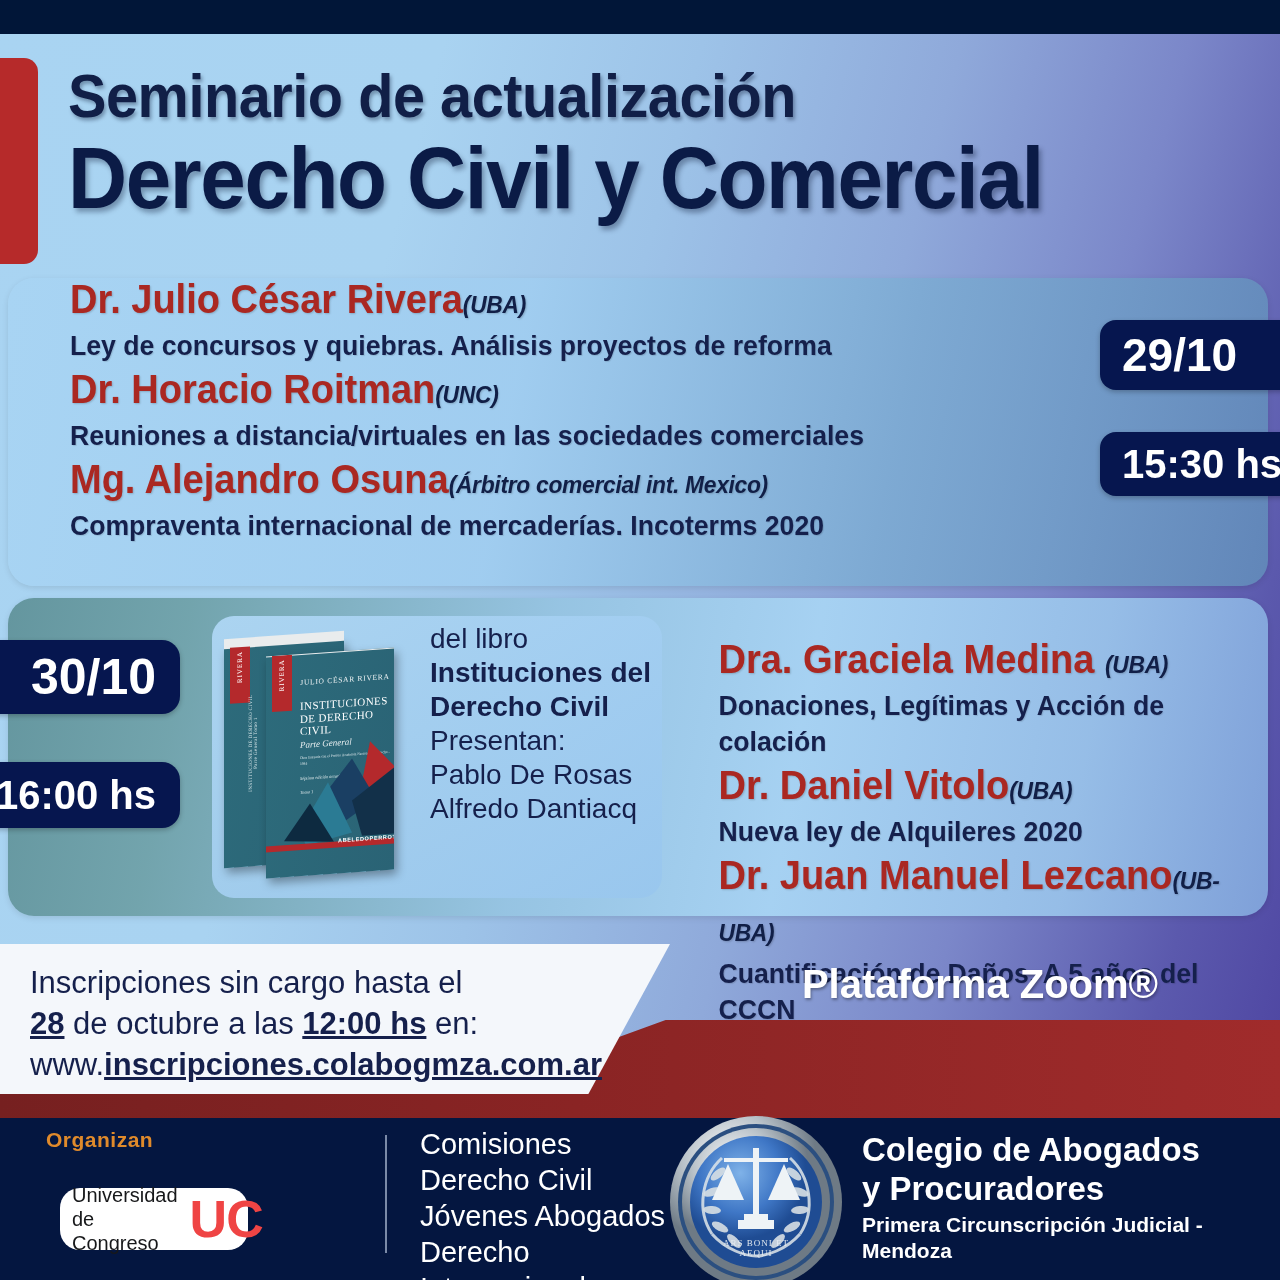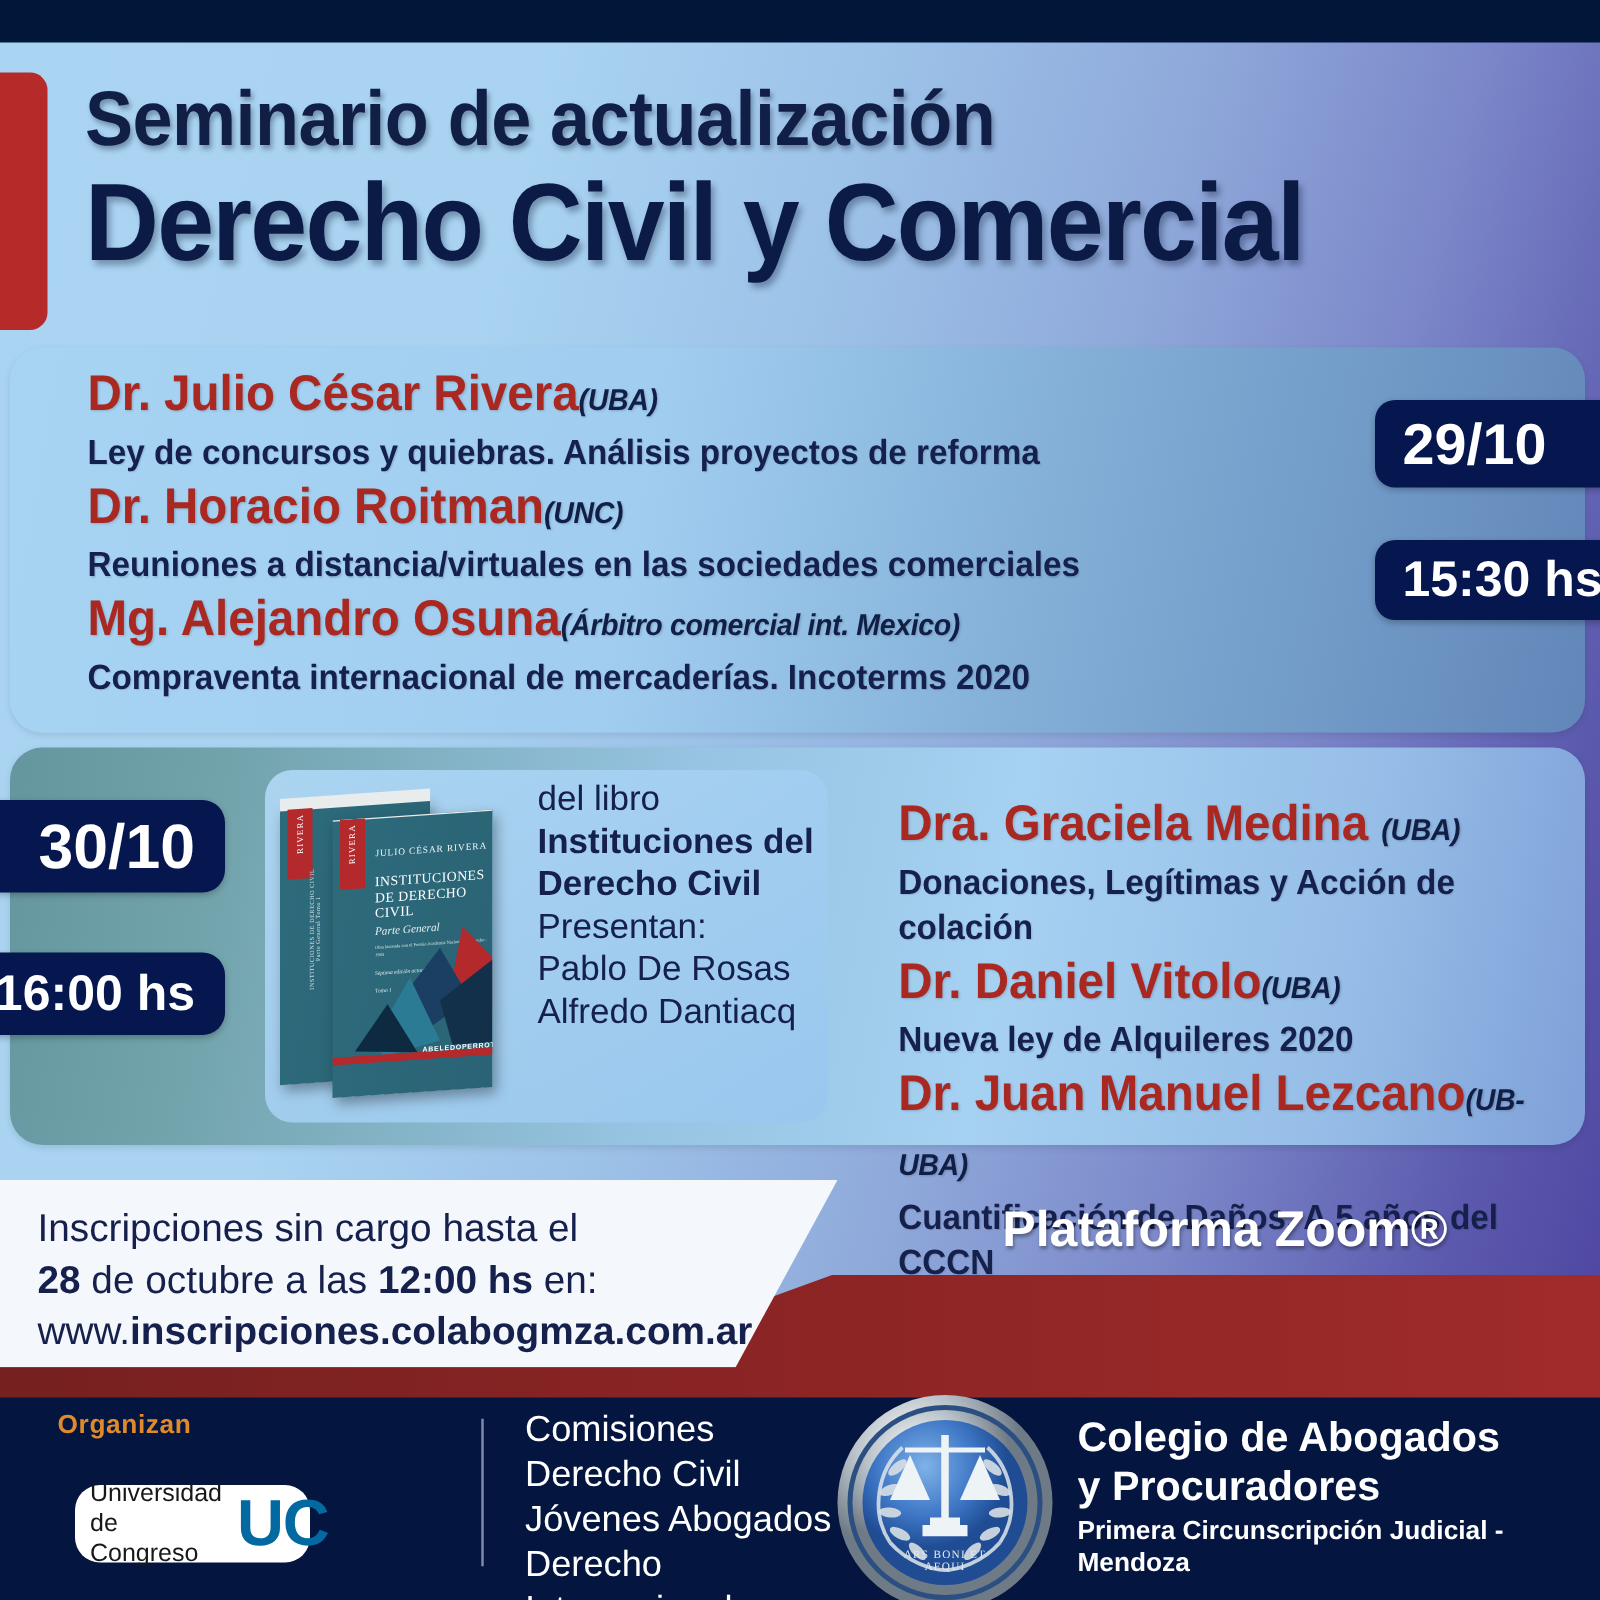--- a/index.html
+++ b/index.html
@@ -79,21 +79,21 @@
       rgba(112,162,170,.96) 14%,
       rgba(150,196,226,.95) 42%,
       rgba(167,211,243,.96) 62%,
       rgba(152,193,233,.95) 84%,
       rgba(130,166,220,.93) 100%);
     box-shadow:0 2px 6px rgba(0,0,0,.10);
   }
 
   
   .spk-list{ position:absolute; }
-  #spk-day1{ left:70px; top:292px; width:880px; text-align:left; }
+  #spk-day1{ left:70px; top:276px; width:880px; text-align:left; }
   #spk-day2{ left:690px; top:636px; width:570px; text-align:left; }
 
   .spk-name{
     font-family:"Liberation Sans Narrow","Liberation Sans",sans-serif;
     font-weight:700;
     font-size:40px; line-height:46px;
     color:#aa2822;
     transform:scaleX(.95);
     text-shadow:1px 1px 2px rgba(0,0,0,.18);
   }
@@ -249,21 +249,21 @@
     position:absolute; left:-10px; top:944px; width:680px; height:150px;
     background:#f4f7fb;
     clip-path:polygon(0 0, 100% 0, 88% 100%, 0 100%);
     box-shadow:0 3px 8px rgba(0,0,0,.2);
   }
   #reg-text{
     position:absolute; left:30px; top:962px; width:600px;
     font-family:"Liberation Sans Narrow","Liberation Sans",sans-serif;
     font-size:31px; line-height:41px; color:#15204c;
   }
-  #reg-text .b{ font-weight:700; }
+  #reg-text .b{ font-weight:700;text-decoration:underline; }
 
   
   #red-band{
     position:absolute; left:0; top:1020px; width:1280px; height:100px;
     background:linear-gradient(90deg,#762020 0%, #8a2424 45%, #a02b2b 100%);
     clip-path:polygon(0 28%, 46% 28%, 52% 0, 100% 0, 100% 100%, 0 100%);
   }
   #zoom-label{
     position:absolute; left:760px; top:962px; width:440px;
     text-align:center;
@@ -293,21 +293,21 @@
     position:absolute; left:60px; top:1188px; width:188px; height:62px;
     background:#ffffff; border-radius:20px;
     display:flex; align-items:center; padding:0 12px;
   }
   #uc-logo .uc-words{
     font-family:"Liberation Sans",sans-serif;
     font-size:20px; line-height:24px; color:#17181a;
   }
   #uc-logo .uc-mark{
     font-family:"Liberation Sans",sans-serif;
-    font-weight:700; font-size:52px; color:#0369a1; margin-left:12px;
+    font-weight:700; font-size:52px; color:#ef4444; margin-left:12px;
     letter-spacing:-1px;
   }
   #foot-divider{
     position:absolute; left:385px; top:1135px; width:2px; height:118px;
     background:#7b8aa8;
   }
   #comisiones{
     position:absolute; left:420px; top:1126px; width:280px;
     font-family:"Liberation Sans Narrow","Liberation Sans",sans-serif;
     font-size:29px; line-height:36px; color:#ffffff;

